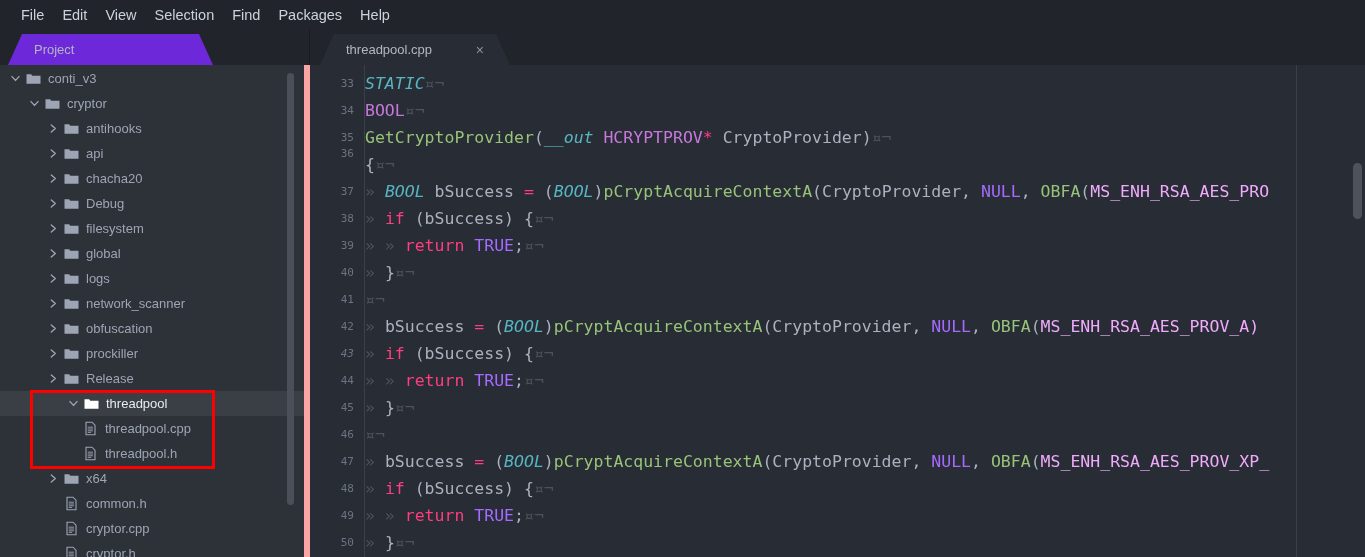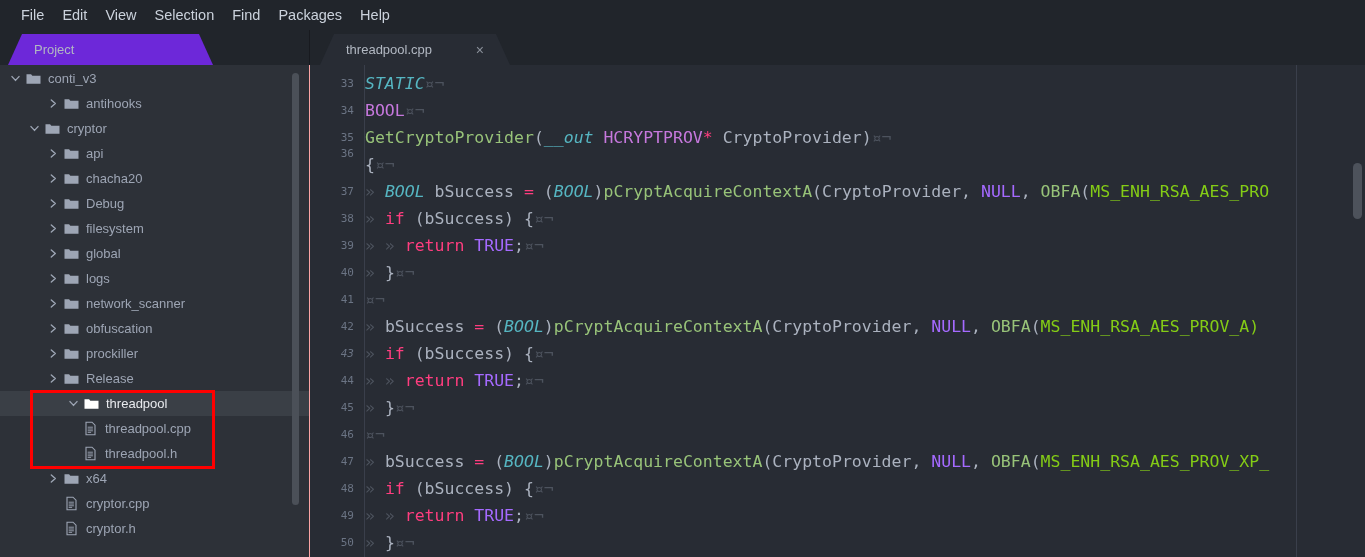--- a/index.html
+++ b/index.html
@@ -104,21 +104,21 @@
     height: 492px;
   }
 
   
   .tree-pane {
     position: absolute;
     left: 0; top: 0;
     width: 310px;
     height: 492px;
     background: #2d3138;
-    border-right: 1px solid #fca5a5;
+    border-right: 6px solid #fca5a5;
     box-sizing: border-box;
     overflow: hidden;
   }
   .tree-scroller {
     position: relative;
     width: 310px;
     padding-top: 1px;
   }
   .tree-row {
     position: relative;
@@ -242,21 +242,21 @@
   .t-storage  { color: #56b6c2; font-style: italic; }
   .t-type     { color: #c678dd; }
   .t-func     { color: #98c379; }
   .t-plain    { color: #abb2bf; }
   .t-op       { color: #ff3d7f; }
   .t-kw       { color: #ff3d7f; }
   .t-const    { color: #a56aff; }
   .t-punct    { color: #abb2bf; }
   .t-invis    { color: #4d535e; }
   .t-indent   { color: #4d535e; }
-  .t-macro    { color: #84cc16; }
+  .t-macro    { color: #f0abfc; }
 </style>
 </head>
 <body>
 
 <div id="app">
 
   <div class="menubar" id="menubar">
       <div class="menu-item">File</div>
       <div class="menu-item">Edit</div>
       <div class="menu-item">View</div>
@@ -290,45 +290,45 @@
                 <path d="M2 3.6 L5.5 7.4 L9 3.6" fill="none" stroke="#9da5b4" stroke-width="1.4" stroke-linecap="round" stroke-linejoin="round"></path>
               </svg>
             </span>
             <span>
               <svg class="icon-folder" width="15" height="15" viewBox="0 0 15 15">
                 <path d="M0.5 3.2 h4.6 l1.2 1.5 h8.2 v8 h-14 z" fill="#9da5b4"></path>
               </svg>
             </span>
             <span class="tree-label">conti_v3</span>
           </div>
+          <div class="tree-row" style="padding-left: 29px;">
+            <span class="chevron">
+              <svg width="11" height="11" viewBox="0 0 11 11">
+                <path d="M2 3.6 L5.5 7.4 L9 3.6" fill="none" stroke="#9da5b4" stroke-width="1.4" stroke-linecap="round" stroke-linejoin="round"></path>
+              </svg>
+            </span>
+            <span>
+              <svg class="icon-folder" width="15" height="15" viewBox="0 0 15 15">
+                <path d="M0.5 3.2 h4.6 l1.2 1.5 h8.2 v8 h-14 z" fill="#9da5b4"></path>
+              </svg>
+            </span>
+            <span class="tree-label">cryptor</span>
+          </div>
           <div class="tree-row" style="padding-left: 48px;">
             <span class="chevron">
               <svg width="11" height="11" viewBox="0 0 11 11">
                 <path d="M3.3 2 L7.3 5.5 L3.3 9" fill="none" stroke="#9da5b4" stroke-width="1.4" stroke-linecap="round" stroke-linejoin="round"></path>
               </svg>
             </span>
             <span>
               <svg class="icon-folder" width="15" height="15" viewBox="0 0 15 15">
                 <path d="M0.5 3.2 h4.6 l1.2 1.5 h8.2 v8 h-14 z" fill="#9da5b4"></path>
               </svg>
             </span>
             <span class="tree-label">antihooks</span>
-          </div>
-          <div class="tree-row" style="padding-left: 29px;">
-            <span class="chevron">
-              <svg width="11" height="11" viewBox="0 0 11 11">
-                <path d="M2 3.6 L5.5 7.4 L9 3.6" fill="none" stroke="#9da5b4" stroke-width="1.4" stroke-linecap="round" stroke-linejoin="round"></path>
-              </svg>
-            </span>
-            <span>
-              <svg class="icon-folder" width="15" height="15" viewBox="0 0 15 15">
-                <path d="M0.5 3.2 h4.6 l1.2 1.5 h8.2 v8 h-14 z" fill="#9da5b4"></path>
-              </svg>
-            </span>
-            <span class="tree-label">cryptor</span>
           </div>
           <div class="tree-row" style="padding-left: 48px;">
             <span class="chevron">
               <svg width="11" height="11" viewBox="0 0 11 11">
                 <path d="M3.3 2 L7.3 5.5 L3.3 9" fill="none" stroke="#9da5b4" stroke-width="1.4" stroke-linecap="round" stroke-linejoin="round"></path>
               </svg>
             </span>
             <span>
               <svg class="icon-folder" width="15" height="15" viewBox="0 0 15 15">
                 <path d="M0.5 3.2 h4.6 l1.2 1.5 h8.2 v8 h-14 z" fill="#9da5b4"></path>
@@ -491,20 +491,30 @@
               <svg width="11" height="11" viewBox="0 0 11 11">
                 <path d="M3.3 2 L7.3 5.5 L3.3 9" fill="none" stroke="#9da5b4" stroke-width="1.4" stroke-linecap="round" stroke-linejoin="round"></path>
               </svg>
             </span>
             <span>
               <svg class="icon-folder" width="15" height="15" viewBox="0 0 15 15">
                 <path d="M0.5 3.2 h4.6 l1.2 1.5 h8.2 v8 h-14 z" fill="#9da5b4"></path>
               </svg>
             </span>
             <span class="tree-label">x64</span>
+          </div>
+          <div class="tree-row" style="padding-left: 48px;">
+            <span class="chevron"></span>
+            <span>
+              <svg class="icon-file" width="15" height="15" viewBox="0 0 15 15">
+                <path d="M3 1.2 h6 l3 3 v9.6 h-9 z" fill="none" stroke="#9da5b4" stroke-width="1.1"></path>
+                <path d="M4.7 6.2 h5.2 M4.7 8 h5.2 M4.7 9.8 h5.2 M4.7 11.4 h3.4" stroke="#9da5b4" stroke-width="0.9"></path>
+              </svg>
+            </span>
+            <span class="tree-label">common.h</span>
           </div>
           <div class="tree-row" style="padding-left: 48px;">
             <span class="chevron"></span>
             <span>
               <svg class="icon-file" width="15" height="15" viewBox="0 0 15 15">
                 <path d="M3 1.2 h6 l3 3 v9.6 h-9 z" fill="none" stroke="#9da5b4" stroke-width="1.1"></path>
                 <path d="M4.7 6.2 h5.2 M4.7 8 h5.2 M4.7 9.8 h5.2 M4.7 11.4 h3.4" stroke="#9da5b4" stroke-width="0.9"></path>
               </svg>
             </span>
             <span class="tree-label">cryptor.cpp</span>

